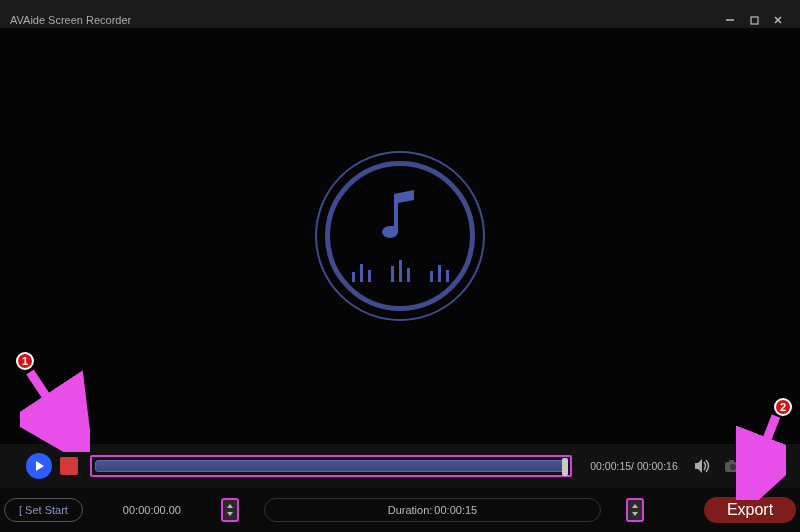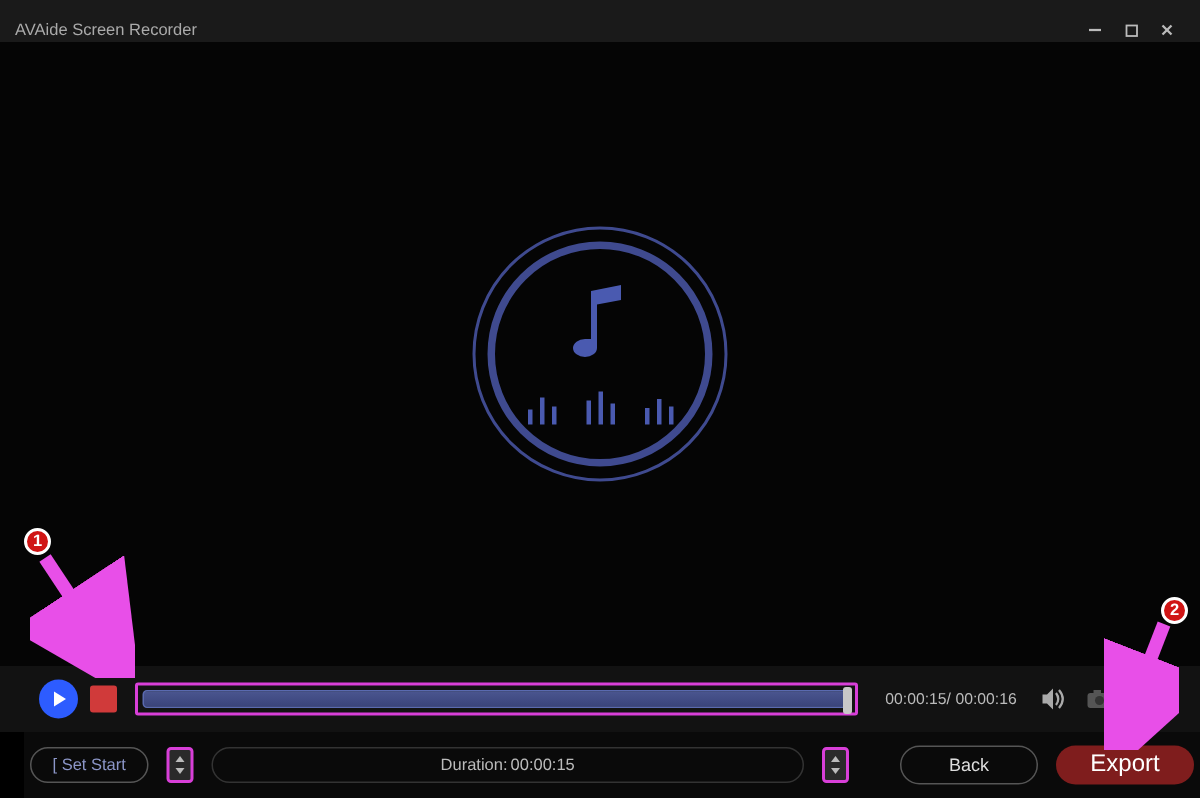--- a/index.html
+++ b/index.html
@@ -71,23 +71,23 @@
     border-radius:3px;
     border:1px solid #5a6ab0;
   }
   .timeline-handle {
     position:absolute; right:2px; top:1px; width:6px; height:18px;
     background:#c8c8c8; border-radius:2px;
   }
   .time-display { font-size:10.5px; color:#bbb; min-width:100px; text-align:center; }
   .icon-btn { width:22px; display:flex; align-items:center; justify-content:center; cursor:pointer; }
   .bottom-row {
-    position:absolute; bottom:0; left:16px; right:0; height:44px;
+    position:absolute; bottom:0; left:0; right:0; height:44px;
     background:#0a0a0a;
-    display:flex; align-items:center; padding:0 4px; gap:12px;
+    display:flex; align-items:center; padding:0 4px; gap:25px;
   }
   .pill {
     height:24px; border:1px solid #555; border-radius:12px;
     display:flex; align-items:center; justify-content:center;
     padding:0 14px; font-size:11px; color:#8c96c8; cursor:pointer;
     white-space:nowrap;
   }
   .timecode-box {
     height:24px; min-width:88px; text-align:center; font-size:11px; color:#bbb;
     display:flex; align-items:center; justify-content:center;
@@ -205,38 +205,38 @@
         <path d="M1 5 L1 1 L5 1"></path>
         <path d="M11 1 L15 1 L15 5"></path>
         <path d="M15 11 L15 15 L11 15"></path>
         <path d="M5 15 L1 15 L1 11"></path>
       </svg>
   </div>
 </div>
 
 <div class="bottom-row">
   <div class="pill">[ Set Start</div>
+  <div class="timecode-box">00:00:00.00</div>
   <div class="stepper">
     <svg width="10" height="18" viewBox="0 0 10 18">
         <polygon points="5,3 8,7 2,7" fill="#bbb"></polygon>
         <polygon points="5,15 8,11 2,11" fill="#bbb"></polygon>
       </svg>
   </div>
   <div class="duration-box">
     <span>Duration:</span>
       <span>00:00:15</span>
   </div>
   <div class="stepper">
     <svg width="10" height="18" viewBox="0 0 10 18">
         <polygon points="5,3 8,7 2,7" fill="#bbb"></polygon>
         <polygon points="5,15 8,11 2,11" fill="#bbb"></polygon>
       </svg>
   </div>
   <div style="flex:0 0 10px"></div>
-  <div class="btn-back">Back</div>
   <div class="btn-export">Export</div>
 </div>
 
 <div class="ann-badge" style="top:352px; left:16px;">1</div>
 <svg class="ann-arrow" style="top:362px; left:20px;" width="70" height="90">
   <defs>
       <marker id="ah1" markerWidth="10" markerHeight="10" refX="6" refY="5" orient="auto">
         <polygon points="0,0 10,5 0,10" fill="#e84fe8"></polygon>
       </marker>
     </defs>

